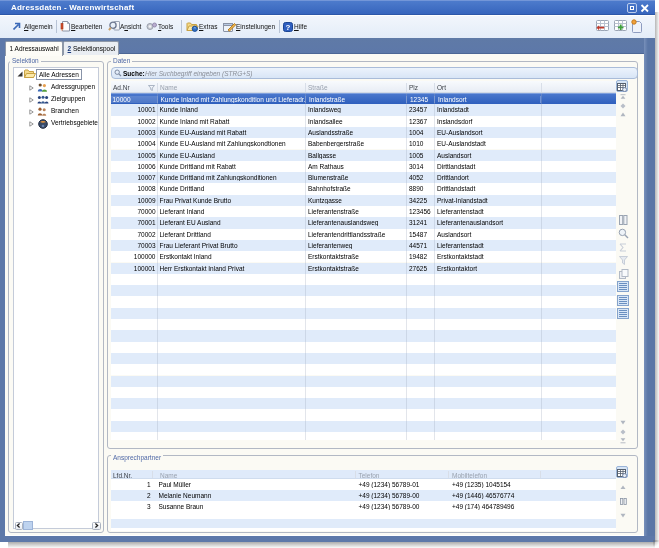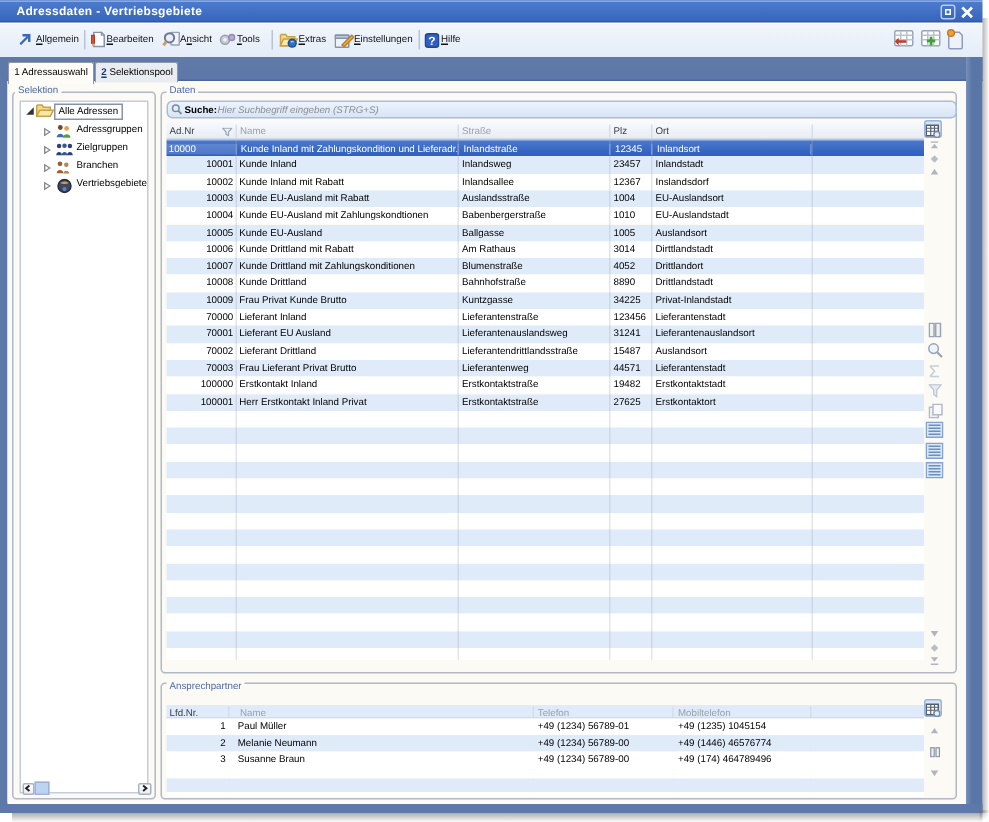--- a/index.html
+++ b/index.html
@@ -64,21 +64,21 @@
 .brow{position:absolute;left:111px;width:505px;height:11.3px;z-index:1;}
 .b0{left:0px;width:41px;}
 .b1{left:41px;width:203px;padding-left:6.5px;}
 .b2{left:244px;width:93px;padding-left:3.5px;}
 .b3{left:337px;width:92px;padding-left:4px;}
 .icon{position:absolute;z-index:3;}
 </style></head>
 <body>
 <div id="stage">
 <div class="abs" id="titlebar"></div>
-<div class="abs" id="title">Adressdaten - Vertriebsgebiete</div>
+<div class="abs" id="title">Adressdaten - Warenwirtschaft</div>
 <div class="abs" id="btn-rest">
       <div></div>
     </div>
 <svg class="icon" id="btn-x" style="left:640px;top:3px" width="10" height="10" viewBox="0 0 10 10">
       <path d="M1.5 1.5 L8 8 M8 1.5 L1.5 8" stroke="#fff" stroke-width="1.8"></path>
     </svg>
 <div class="abs" id="menubar"></div>
 <svg class="icon" style="left:13px;top:22px" width="8" height="8" viewBox="0 0 8 8">
       <path d="M0.5 7.5 L5.5 2.5 M2 1.5 L6.5 1.5 L6.5 6" stroke="#3b69b8" stroke-width="1.6" fill="none"></path>
     </svg>

